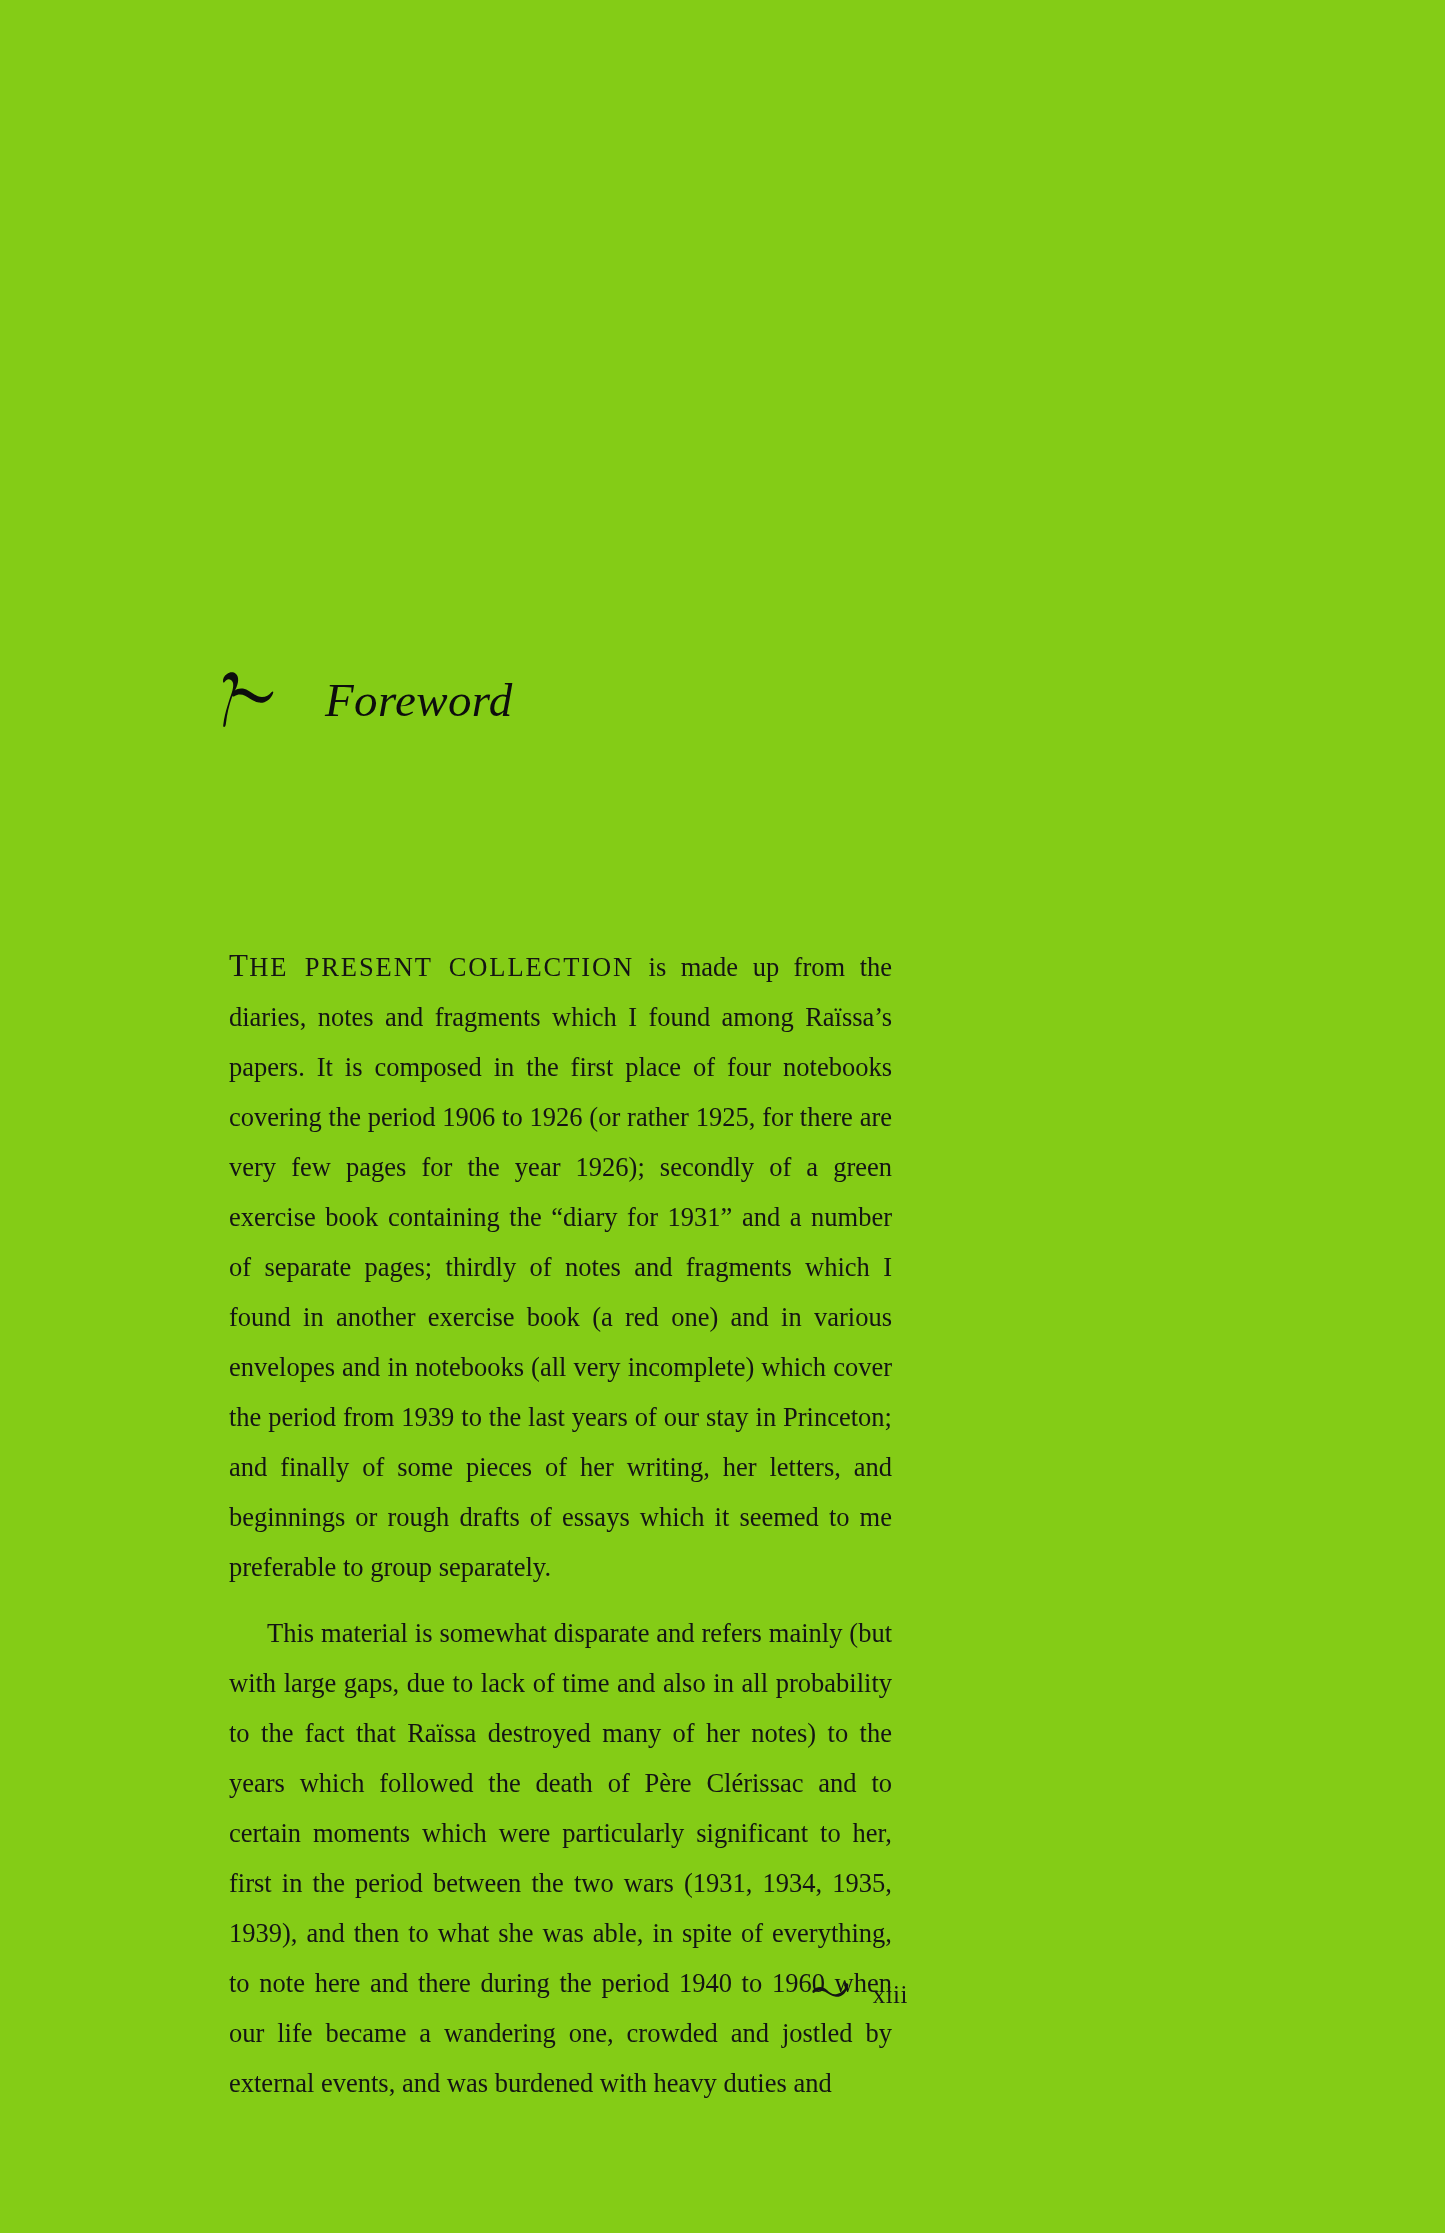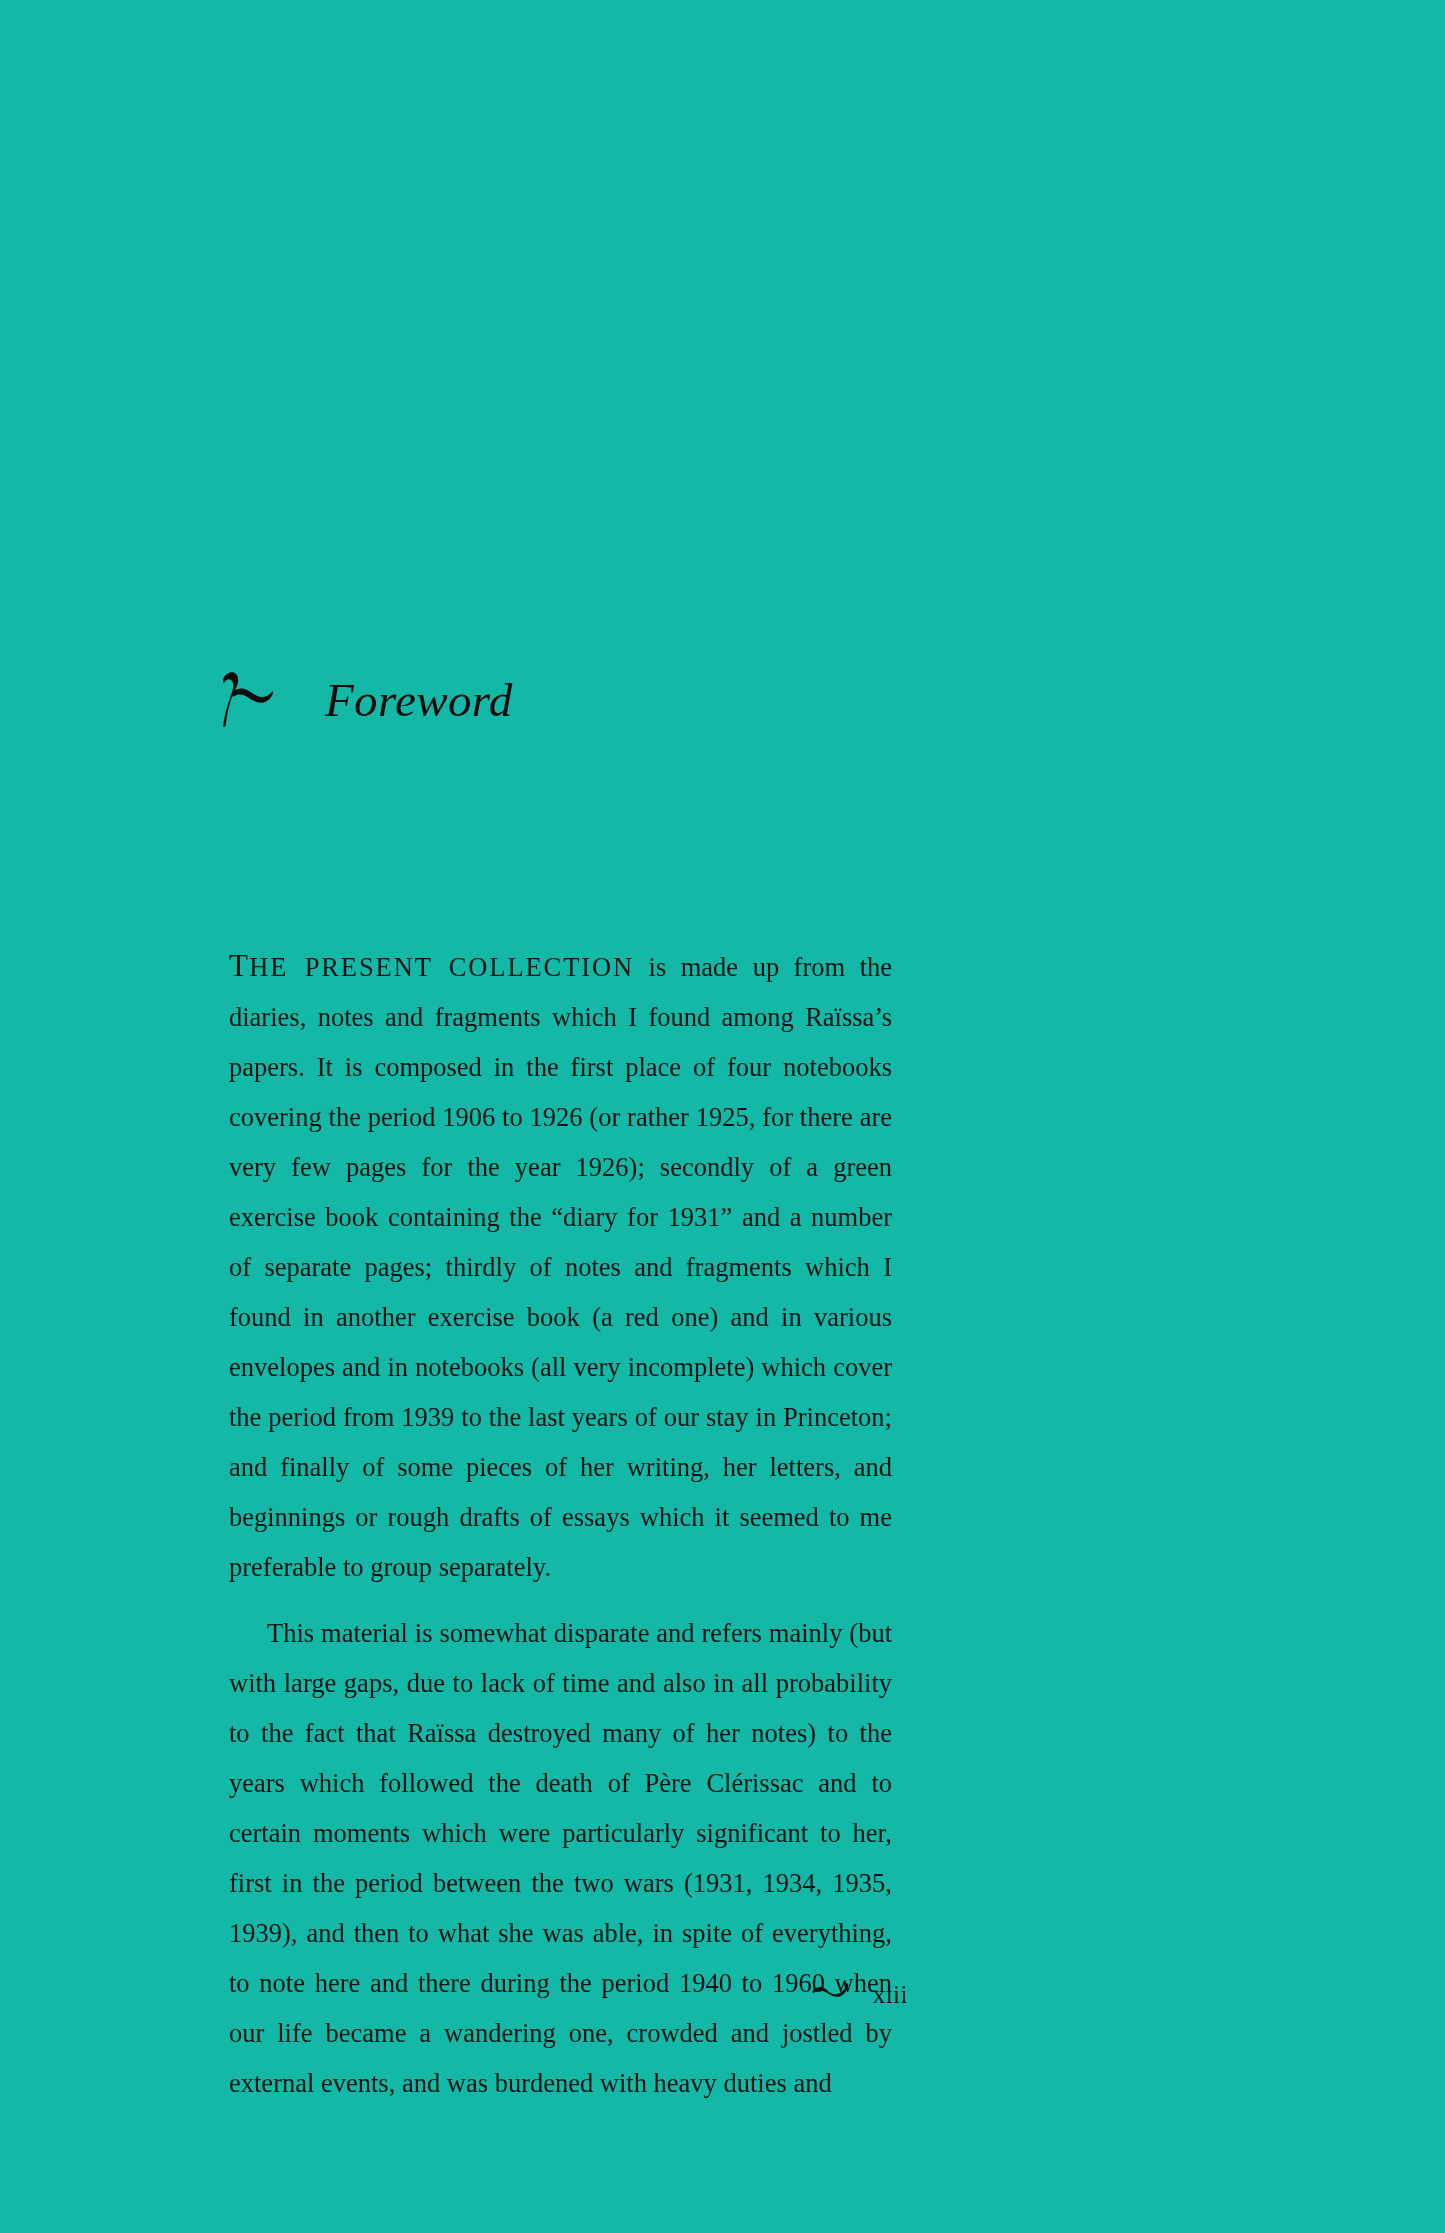--- a/index.html
+++ b/index.html
@@ -12,21 +12,21 @@
     height: 2233px;
     position: relative;
     font-family: "Liberation Serif", "DejaVu Serif", serif;
     color: #101010;
     overflow: hidden;
   }
 
   .page {
     position: absolute;
     inset: 0;
-    background: #14b8a6;
+    background: #84cc16;
   }
 
   
   .chapter-head {
     position: absolute;
     left: 213px;
     top: 655px;
     display: flex;
     align-items: center;
     gap: 42px;

